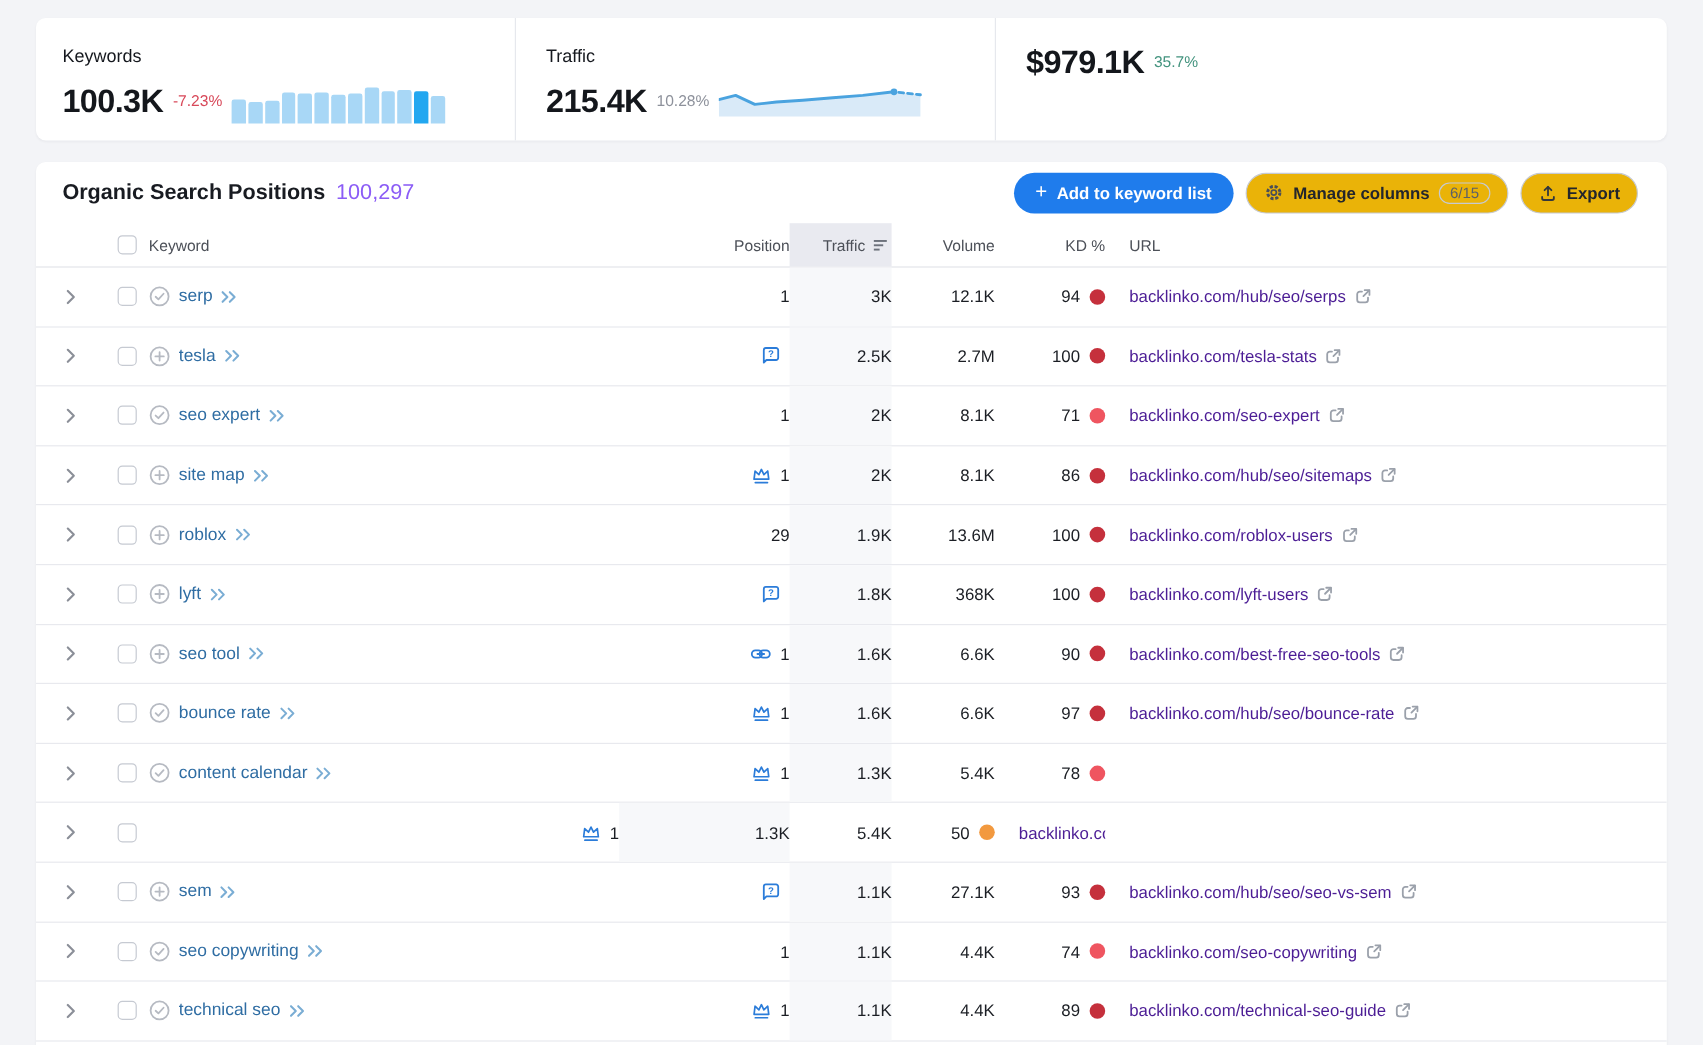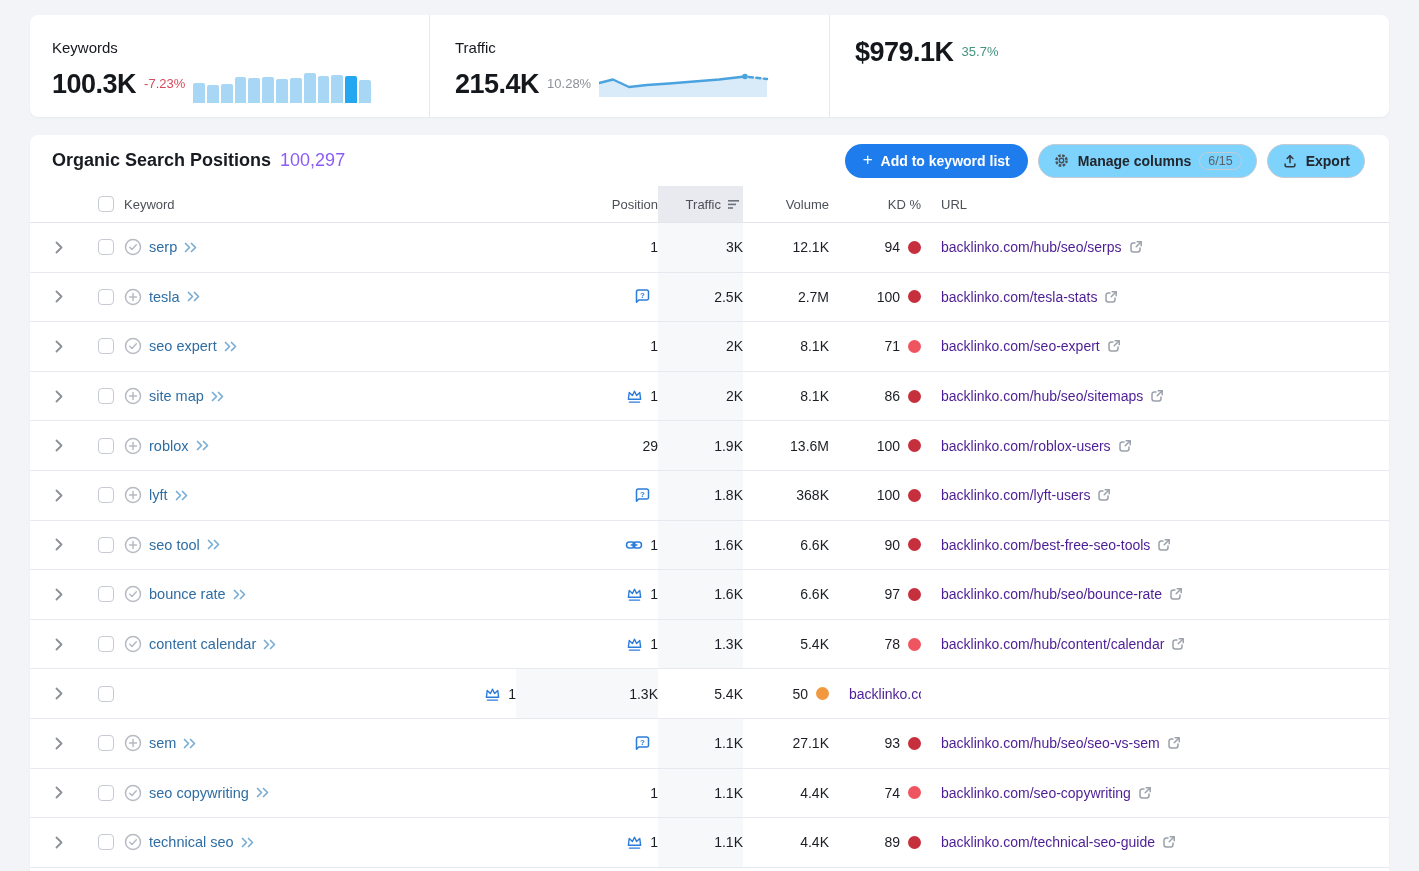--- a/index.html
+++ b/index.html
@@ -30,21 +30,21 @@
   .main-card { margin:18px 30px 0 30px; height:800px; border-radius:8px 8px 0 0; overflow:hidden; }
   .toolbar { height:51px; display:flex; align-items:center; padding:0 24px 0 22px; }
   .title-wrap { display:flex; align-items:baseline; gap:9px; }
   .page-title { font-size:18px; font-weight:700; color:#181b21; }
   .title-count { font-size:18px; color:#8b5cf6; }
   .toolbar-btns { margin-left:auto; display:flex; align-items:center; gap:10px; }
   .btn { height:34px; display:inline-flex; align-items:center; gap:8px; border-radius:17px;
     font-size:14px; cursor:pointer; }
   .btn-primary { background:#1f7cec; color:#fff; font-weight:700; padding:0 18px; border:none; }
   .btn-primary .plus { font-size:17px; font-weight:400; line-height:1; margin-top:-2px; }
-  .btn-secondary { background:#7dd3fc; border:1px solid #c6cad2; color:#23262c; font-weight:600; padding:0 14px; }
+  .btn-secondary { background:#eab308; border:1px solid #c6cad2; color:#23262c; font-weight:600; padding:0 14px; }
   .badge-pill { border:1px solid #c6cad2; border-radius:10px; padding:1px 8px; font-size:12.5px;
     font-weight:400; color:#5c6069; }
 
   
   .grid-row { display:grid; grid-template-columns:58px 36px 392px 142px 85px 86px 92px 1fr; align-items:stretch; }
   .thead { height:37px; border-bottom:1px solid #e3e5ea; font-size:13px; color:#4c5058; }
   .thead > div { display:flex; align-items:center; }
   .th-r { justify-content:flex-end; }
   .th-traffic { background:#e9eaf0; justify-content:flex-end; gap:7px; padding-right:2px; cursor:pointer; }
   .th-url { padding-left:20px; }
@@ -617,30 +617,20 @@
       </span>
 
       <span>1</span>
     </div>
     <div class="c-traffic">1.3K</div>
     <div class="c-num">5.4K</div>
     <div class="c-kd">
       <span>78</span>
       <span class="kd-dot" style="background: rgb(239, 85, 96);"></span>
     </div>
-    <div class="c-url">
-      <span class="url-link">backlinko.com/hub/content/calendar</span>
-      <span class="icon">
-        <svg width="14" height="14" viewBox="0 0 14 14" fill="none" stroke="#9ba1ab" stroke-width="1.5" stroke-linecap="round" stroke-linejoin="round">
-          <path d="M6 3 H4.2 A2.2 2.2 0 0 0 2 5.2 V9.8 A2.2 2.2 0 0 0 4.2 12 H8.8 A2.2 2.2 0 0 0 11 9.8 V8"></path>
-          <path d="M8.2 1.8 H12.2 V5.8"></path>
-              <path d="M12 2 L7.2 6.8"></path>
-        </svg>
-      </span>
-    </div>
   </div>
 
   <div class="grid-row trow">
     <div class="c-expand">
       <svg width="8" height="13" viewBox="0 0 8 13" fill="none" stroke="#8b8f98" stroke-width="1.8" stroke-linecap="round" stroke-linejoin="round">
             <path d="M1.5 1.5 L6.5 6.5 L1.5 11.5"></path>
           </svg>
     </div>
     <div class="c-check">
           <span class="checkbox"></span>

